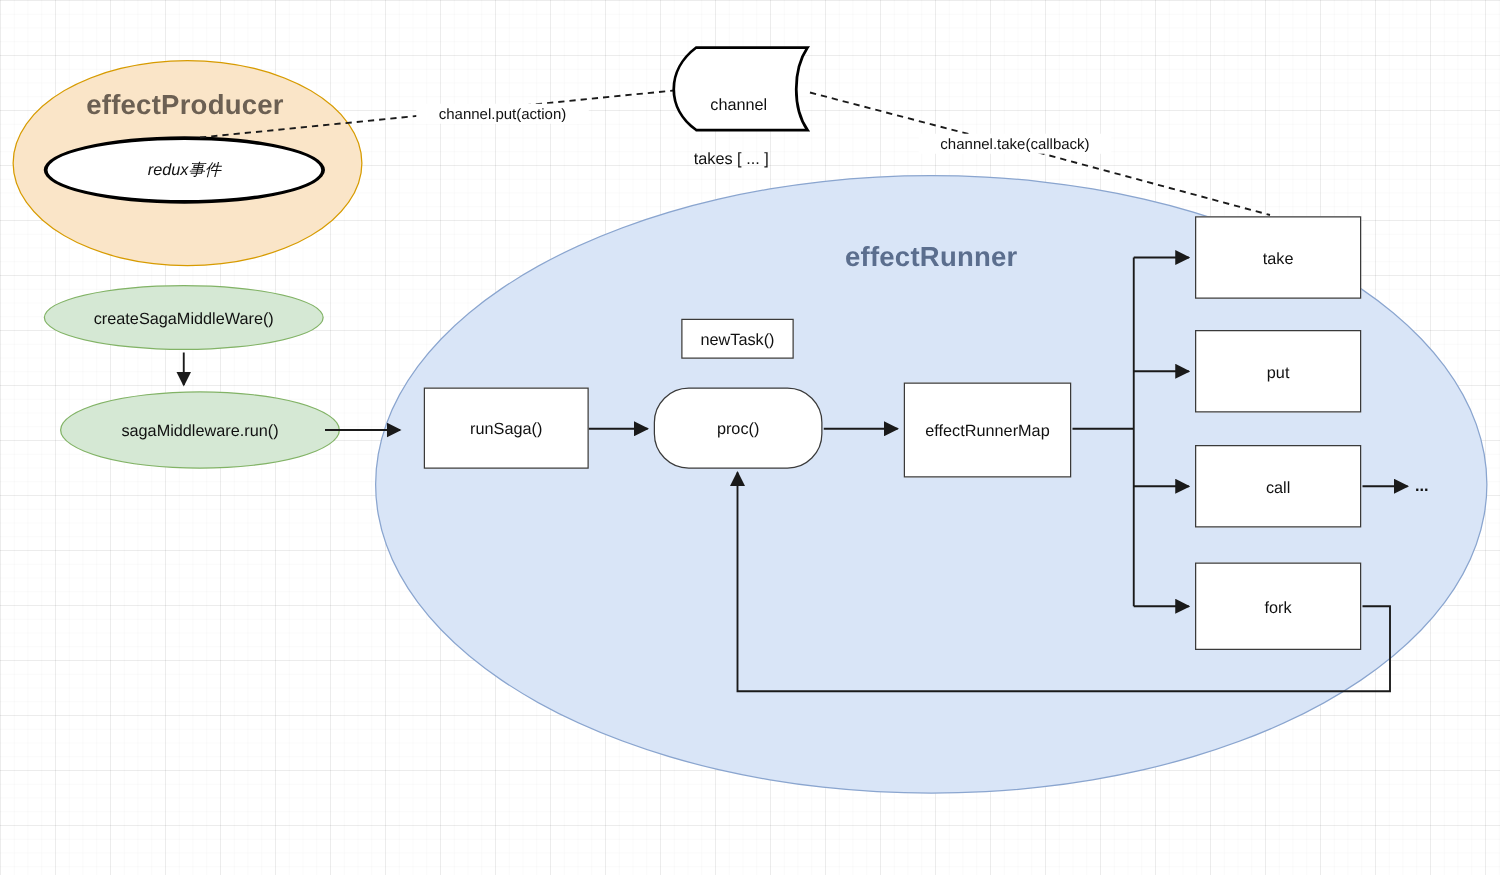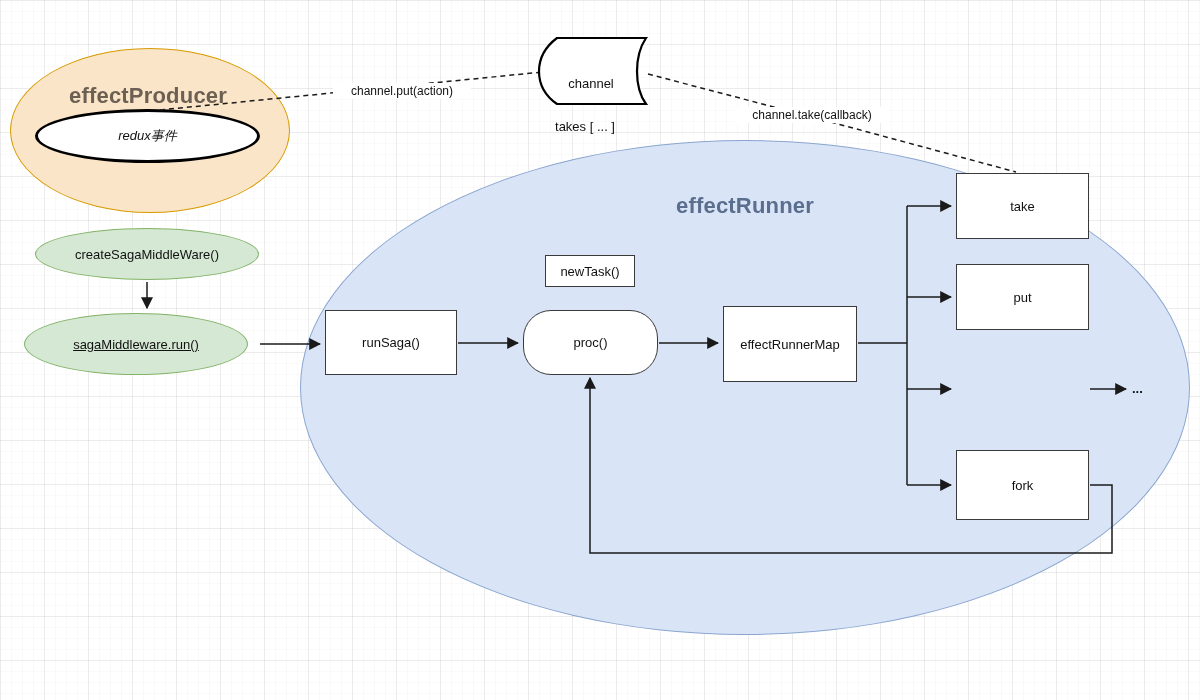--- a/index.html
+++ b/index.html
@@ -48,29 +48,29 @@
 </style>
 </head>
 <body>
 
 <div class="canvas">
 
   <div class="abs ellipse" style="left: 300px; top: 140px; width: 890px; height: 495px; border: 1px solid rgb(138, 165, 207); background-color: rgb(217, 229, 247);"></div>
 
   <div class="abs ellipse" style="left: 10px; top: 48px; width: 280px; height: 165px; border: 1px solid rgb(215, 155, 0); background-color: rgb(250, 229, 200);"></div>
 
-  <div class="abs big-title" style="left: 48px; top: 71px; width: 200px; color: rgb(108, 96, 83); margin-top: 12px;">effectProducer</div>
+  <div class="abs big-title" style="left: 48px; top: 71px; width: 200px; color: rgb(108, 96, 83);">effectProducer</div>
 
   <div class="abs big-title" style="left: 645px; top: 193px; width: 200px; color: rgb(91, 110, 142);">effectRunner</div>
 
   <div class="abs ellipse ellipse-label" style="left: 35px; top: 109px; width: 225px; height: 54px; border: 3px solid rgb(0, 0, 0); background-color: rgb(255, 255, 255); font-style: italic;">redux事件</div>
 
   <div class="abs ellipse ellipse-label" style="left: 35px; top: 228px; width: 224px; height: 52px; border: 1.5px solid rgb(130, 179, 102); background-color: rgb(213, 232, 212);">createSagaMiddleWare()</div>
 
-  <div class="abs ellipse ellipse-label" style="left: 24px; top: 313px; width: 224px; height: 62px; border: 1.5px solid rgb(130, 179, 102); background-color: rgb(213, 232, 212); text-decoration: underline;">sagaMiddleware.run()</div>
+  <div class="abs ellipse ellipse-label" style="left: 48px; top: 313px; width: 224px; height: 62px; border: 1.5px solid rgb(130, 179, 102); background-color: rgb(213, 232, 212);">sagaMiddleware.run()</div>
 
   <svg class="wires" width="1200" height="700" viewBox="0 0 1200 700">
     <defs>
       <marker id="arrow" markerWidth="8" markerHeight="8" viewBox="0 0 10 10" refX="9" refY="5" orient="auto">
         <path d="M0,0 L10,5 L0,10 Z" fill="#1a1a1a"></path>
       </marker>
     </defs>
 
     <path d="M160,110 L543,72" fill="none" stroke="#1a1a1a" stroke-width="1.5" stroke-dasharray="5 4"></path>
 
@@ -97,28 +97,29 @@
   </svg>
 
   <div class="abs small-label" style="left:541px;top:76px;width:100px;z-index:5;">channel</div>
   <div class="abs small-label" style="left:535px;top:119px;width:100px;">takes [ ... ]</div>
 
   <div class="abs edge-label" style="left:333px;top:83px;width:134px;">channel.put(action)</div>
   <div class="abs edge-label" style="left:735px;top:107px;width:150px;">channel.take(callback)</div>
 
   <div class="abs node" style="left:545px;top:255px;width:90px;height:32px;">newTask()</div>
 
-  <div class="abs node" style="left:325px;top:310px;width:132px;height:65px;">runSaga()</div>
+  <div class="abs node" style="left:339px;top:310px;width:132px;height:65px;">runSaga()</div>
 
   <div class="abs node" style="left:523px;top:310px;width:135px;height:65px;border-radius:28px;">proc()</div>
 
   <div class="abs node" style="left:723px;top:306px;width:134px;height:76px;">effectRunnerMap</div>
 
   <div class="abs node" style="left:956px;top:173px;width:133px;height:66px;">take</div>
 
   <div class="abs node" style="left:956px;top:264px;width:133px;height:66px;">put</div>
 
+  <div class="abs node" style="left:956px;top:356px;width:133px;height:66px;">call</div>
 
   <div class="abs node" style="left:956px;top:450px;width:133px;height:70px;">fork</div>
 
   <div class="abs small-label" style="left:1132px;top:381px;width:24px;text-align:left;font-weight:bold;">...</div>
 
 </div>
 
 </body></html>

